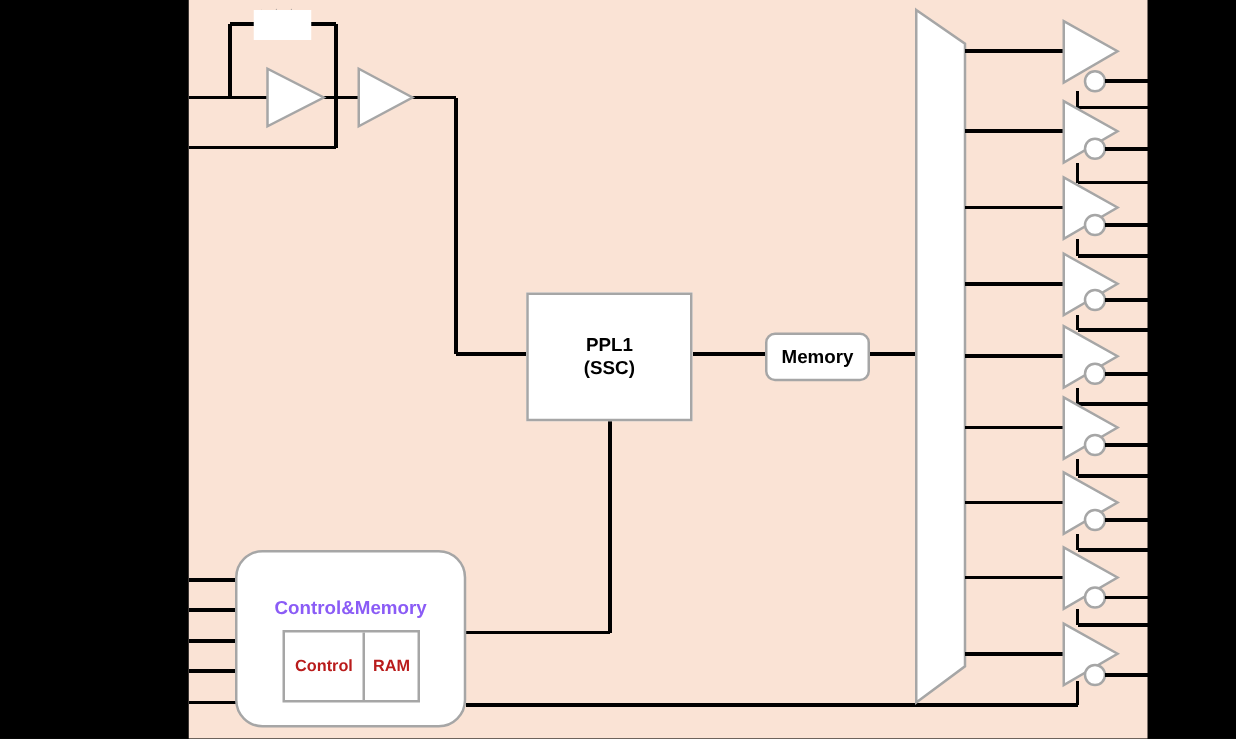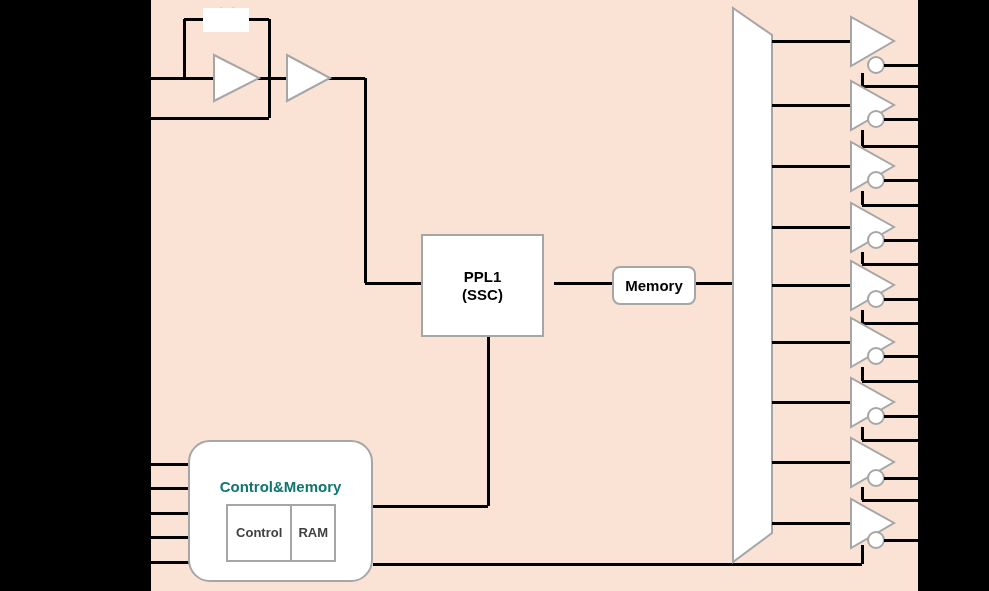--- a/index.html
+++ b/index.html
@@ -38,58 +38,58 @@
     display: flex;
     align-items: center;
     justify-content: center;
     text-align: center;
     color: #000000;
     font-weight: bold;
     line-height: 1.15;
     box-sizing: border-box;
   }
   #ppl1 {
-    left: 421px; top: 234px; width: 123px; height: 103px;
+    left: 421px; top: 234px; width: 133px; height: 103px;
     font-size: 15px;
   }
   #divider {
     left: 612px; top: 266px; width: 84px; height: 39px;
     border-radius: 8px;
     font-size: 15px;
   }
   #ctrlmem {
     left: 188px; top: 440px; width: 185px; height: 142px;
     border-radius: 22px;
     display: block;
   }
   #ctrlmem-title {
     position: absolute;
     left: 0; right: 0; top: 36px;
     text-align: center;
     font-size: 15px;
     font-weight: bold;
-    color: #0f766e;
+    color: #8b5cf6;
   }
   #ctrlmem-sub {
     position: absolute;
     left: 36px; top: 62px;
     width: 110px; height: 58px;
     display: flex;
     border: 2px solid #a6a6a6;
     box-sizing: border-box;
     background: #ffffff;
   }
   .subcell {
     flex: 1 1 auto;
     display: flex;
     align-items: center;
     justify-content: center;
     font-size: 13px;
     font-weight: bold;
-    color: #404040;
+    color: #b91c1c;
     box-sizing: border-box;
   }
   .subcell.first { border-right: 2px solid #a6a6a6; flex: 1.35 1 auto; }
   #resistor-box {
     position: absolute;
     left: 203px; top: 8px; width: 46px; height: 24px;
     background: #ffffff;
   }
 </style>
 </head>

